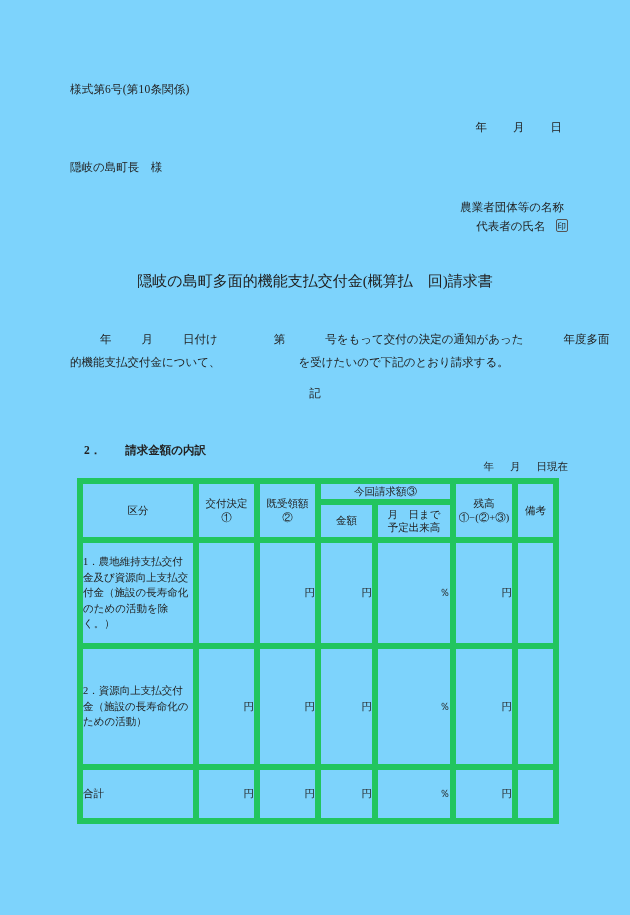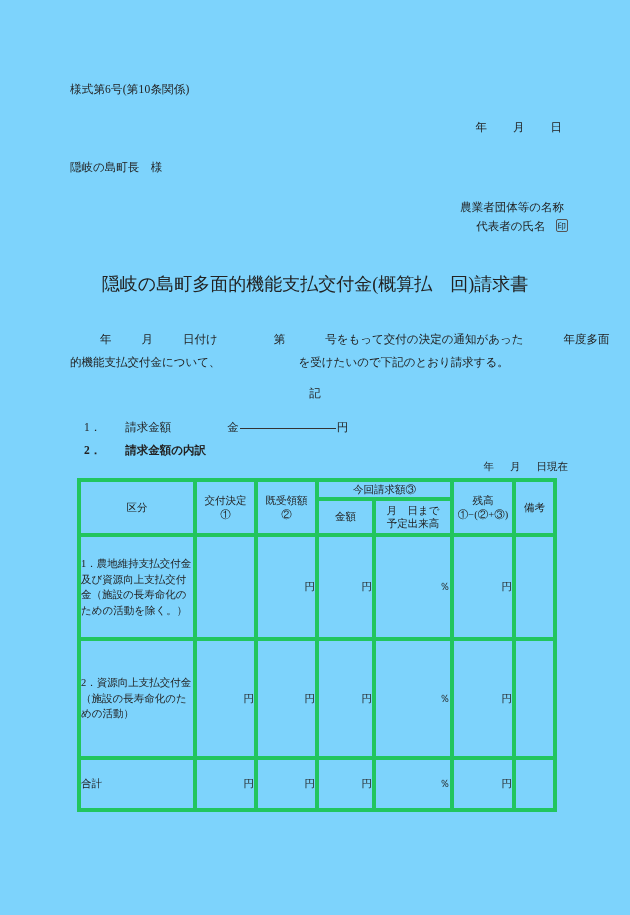--- a/index.html
+++ b/index.html
@@ -71,21 +71,21 @@
     vertical-align: 1px;
   }
 
   
   .doc-title {
     position: absolute;
     left: 0;
     right: 0;
     top: 272px;
     text-align: center;
-    font-size: 18px;
+    font-size: 15px;
     white-space: nowrap;
   }
 
   
   .body-para {
     position: absolute;
     left: 70px;
     right: 62px;
     top: 328px;
     font-size: 11.5px;
@@ -147,21 +147,21 @@
     left: 77px;
     top: 478px;
     width: 476px;
   }
   table.form {
     border-collapse: collapse;
     width: 476px;
     table-layout: fixed;
   }
   table.form td, table.form th {
-    border: 4px solid #22c55e;
+    border: 6px solid #22c55e;
     font-weight: normal;
     font-size: 10.5px;
     padding: 0;
     vertical-align: middle;
     color: #222;
   }
   .h-center { text-align: center; line-height: 13.5px; }
 
   
   col.c-kubun  { width: 116px; }
@@ -221,23 +221,20 @@
 
   <div class="doc-title">隠岐の島町多面的機能支払交付金(概算払　回)請求書</div>
 
   <div class="body-para">
     <span class="l1"><span class="indent"></span><span>年</span><span class="g8"></span><span>月</span><span class="g8"></span><span>日付け</span><span class="g14"></span><span>第</span><span class="g10"></span><span>号をもって交付の決定の通知があった</span><span class="g10"></span><span>年度多面</span></span>
     <span class="l2"><span>的機能支払交付金について、</span><span class="g20"></span><span>を受けたいので下記のとおり請求する。</span></span>
   </div>
 
   <div class="ki">記</div>
 
-  <div class="item1">
-    <span>1．</span><span class="g6"></span><span>請求金額</span><span class="g14"></span><span>金</span><span class="amount-blank"></span><span>円</span>
-  </div>
 
   <div class="item2">
     <span>2．</span><span class="g6"></span><span>請求金額の内訳</span>
   </div>
 
   <div class="asof">
     <span>年</span><span class="s"></span><span>月</span><span class="s"></span><span>日現在</span>
   </div>
 
   <div class="tbl-wrap">

